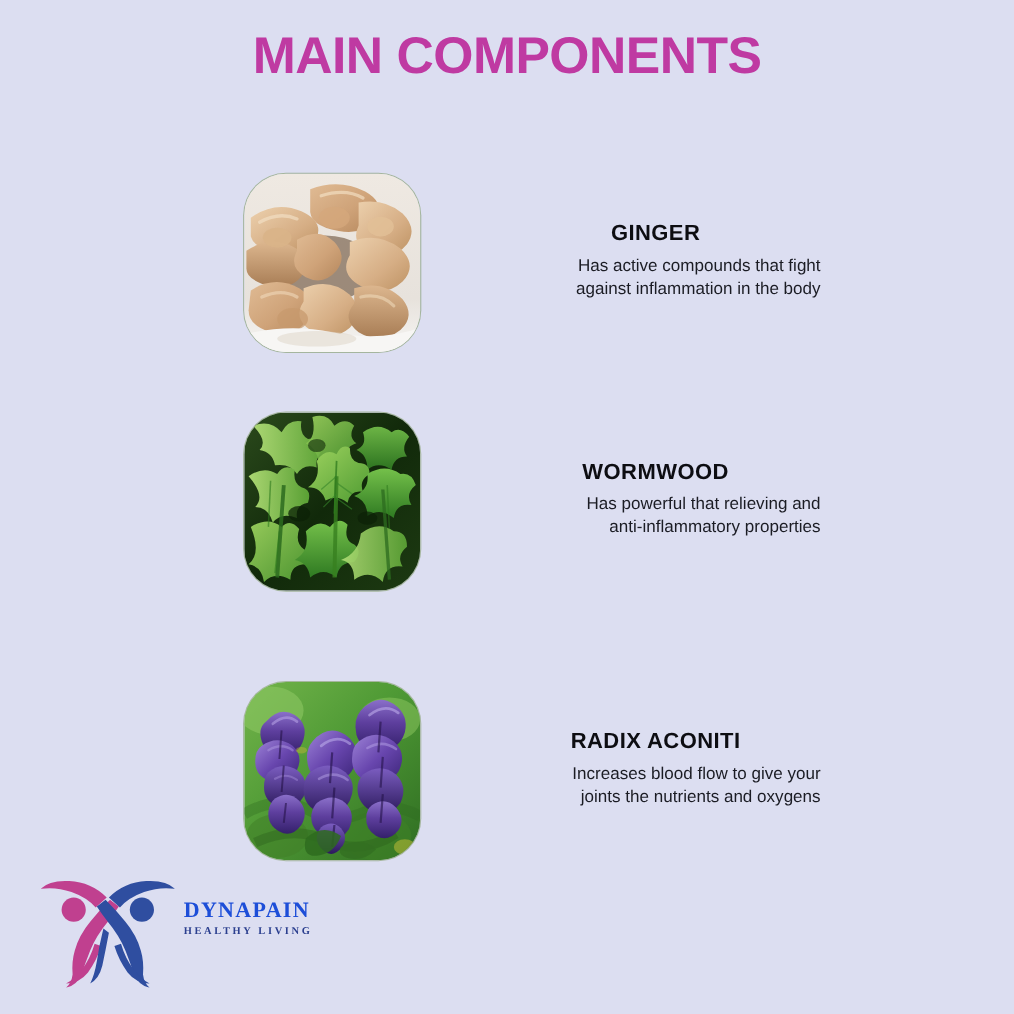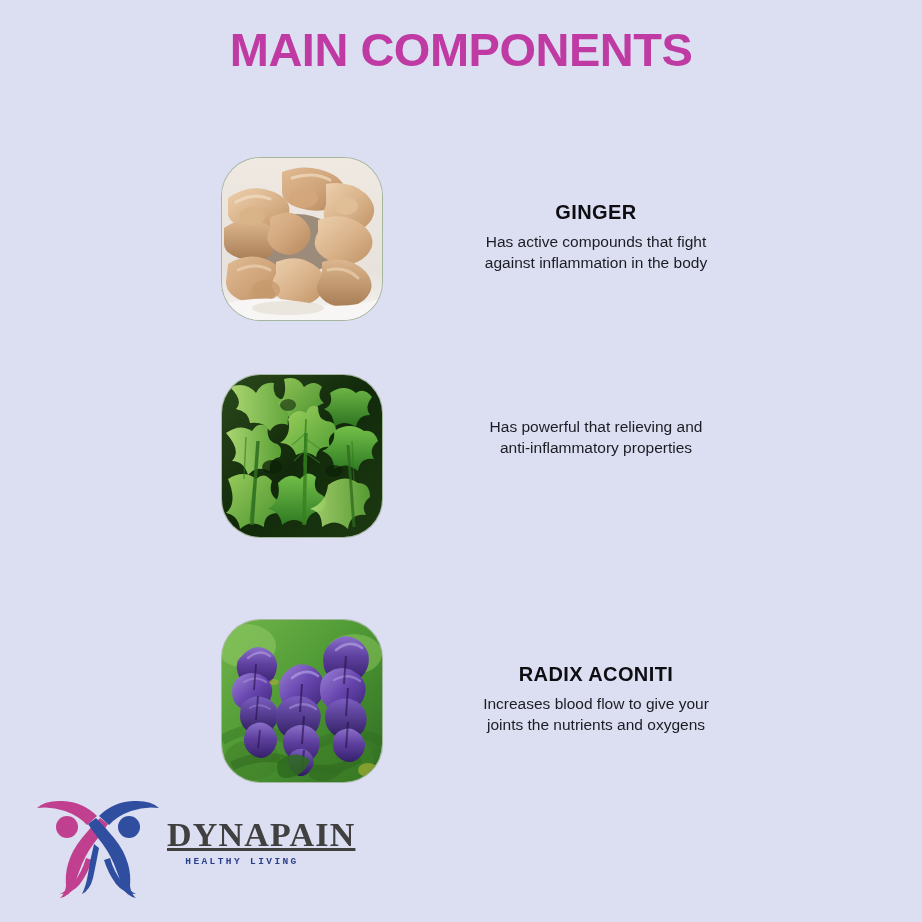--- a/index.html
+++ b/index.html
@@ -73,20 +73,21 @@
     letter-spacing: 0.4px;
     color: #0d0d12;
     line-height: 1.2;
     margin-bottom: 8px;
   }
   .comp-desc {
     font-size: 15.5px;
     line-height: 1.35;
     color: #1b1c24;
     font-weight: normal;
+    text-align: right;
   }
 
   
   .logo {
     position: absolute;
     left: 34px;
     top: 790px;
     width: 280px;
     height: 108px;
   }
@@ -98,36 +99,34 @@
     height: 108px;
   }
   .logo-mark svg { display: block; width: 100%; height: 100%; }
   .logo-text {
     position: absolute;
     left: 133px;
     top: 28px;
     width: 150px;
   }
   .logo-word {
-    font-size: 34px;
+    font-size: 20px;
     font-weight: bold;
     letter-spacing: 1.2px;
-    color: #404040;
+    color: #1d4ed8;
     font-family: "Liberation Serif", serif;
     line-height: 1;
-    text-decoration: underline;
   }
   .logo-tag {
     font-size: 9.5px;
     font-weight: bold;
     letter-spacing: 2.4px;
     color: #2b3f8f;
-    font-family: Liberation Mono, monospace;
+    font-family: Liberation Serif, serif;
     margin-top: 5px;
-    text-align: center;
     line-height: 1;
   }
 </style>
 </head>
 <body>
 
 <div class="page">
 
   <div class="title">MAIN COMPONENTS</div>
 
@@ -248,20 +247,21 @@
         <path d="M24 62 L22 104" stroke="#2e7a1e" stroke-width="1.4" fill="none" opacity="0.6"></path>
         <path d="M130 66 L132 106" stroke="#2e7a1e" stroke-width="1.4" fill="none" opacity="0.55"></path>
         <path d="M32 108 L28 146" stroke="#2e7a1e" stroke-width="1.4" fill="none" opacity="0.6"></path>
 
         <ellipse cx="50" cy="92" rx="10" ry="7" fill="#0c2107" opacity="0.75"></ellipse>
         <ellipse cx="112" cy="96" rx="9" ry="6" fill="#0c2107" opacity="0.7"></ellipse>
         <ellipse cx="66" cy="30" rx="8" ry="6" fill="#0e2409" opacity="0.6"></ellipse>
       </svg>
     </div>
     <div class="textblock">
+      <div class="comp-name">WORMWOOD</div>
       <div class="comp-desc">
         <span>Has powerful that relieving and</span><br>
         <span>anti-inflammatory properties</span>
       </div>
     </div>
   </div>
 
   <div class="row row-3">
     <div class="thumb">
       <svg viewBox="0 0 160 162" preserveAspectRatio="none" aria-hidden="true">

